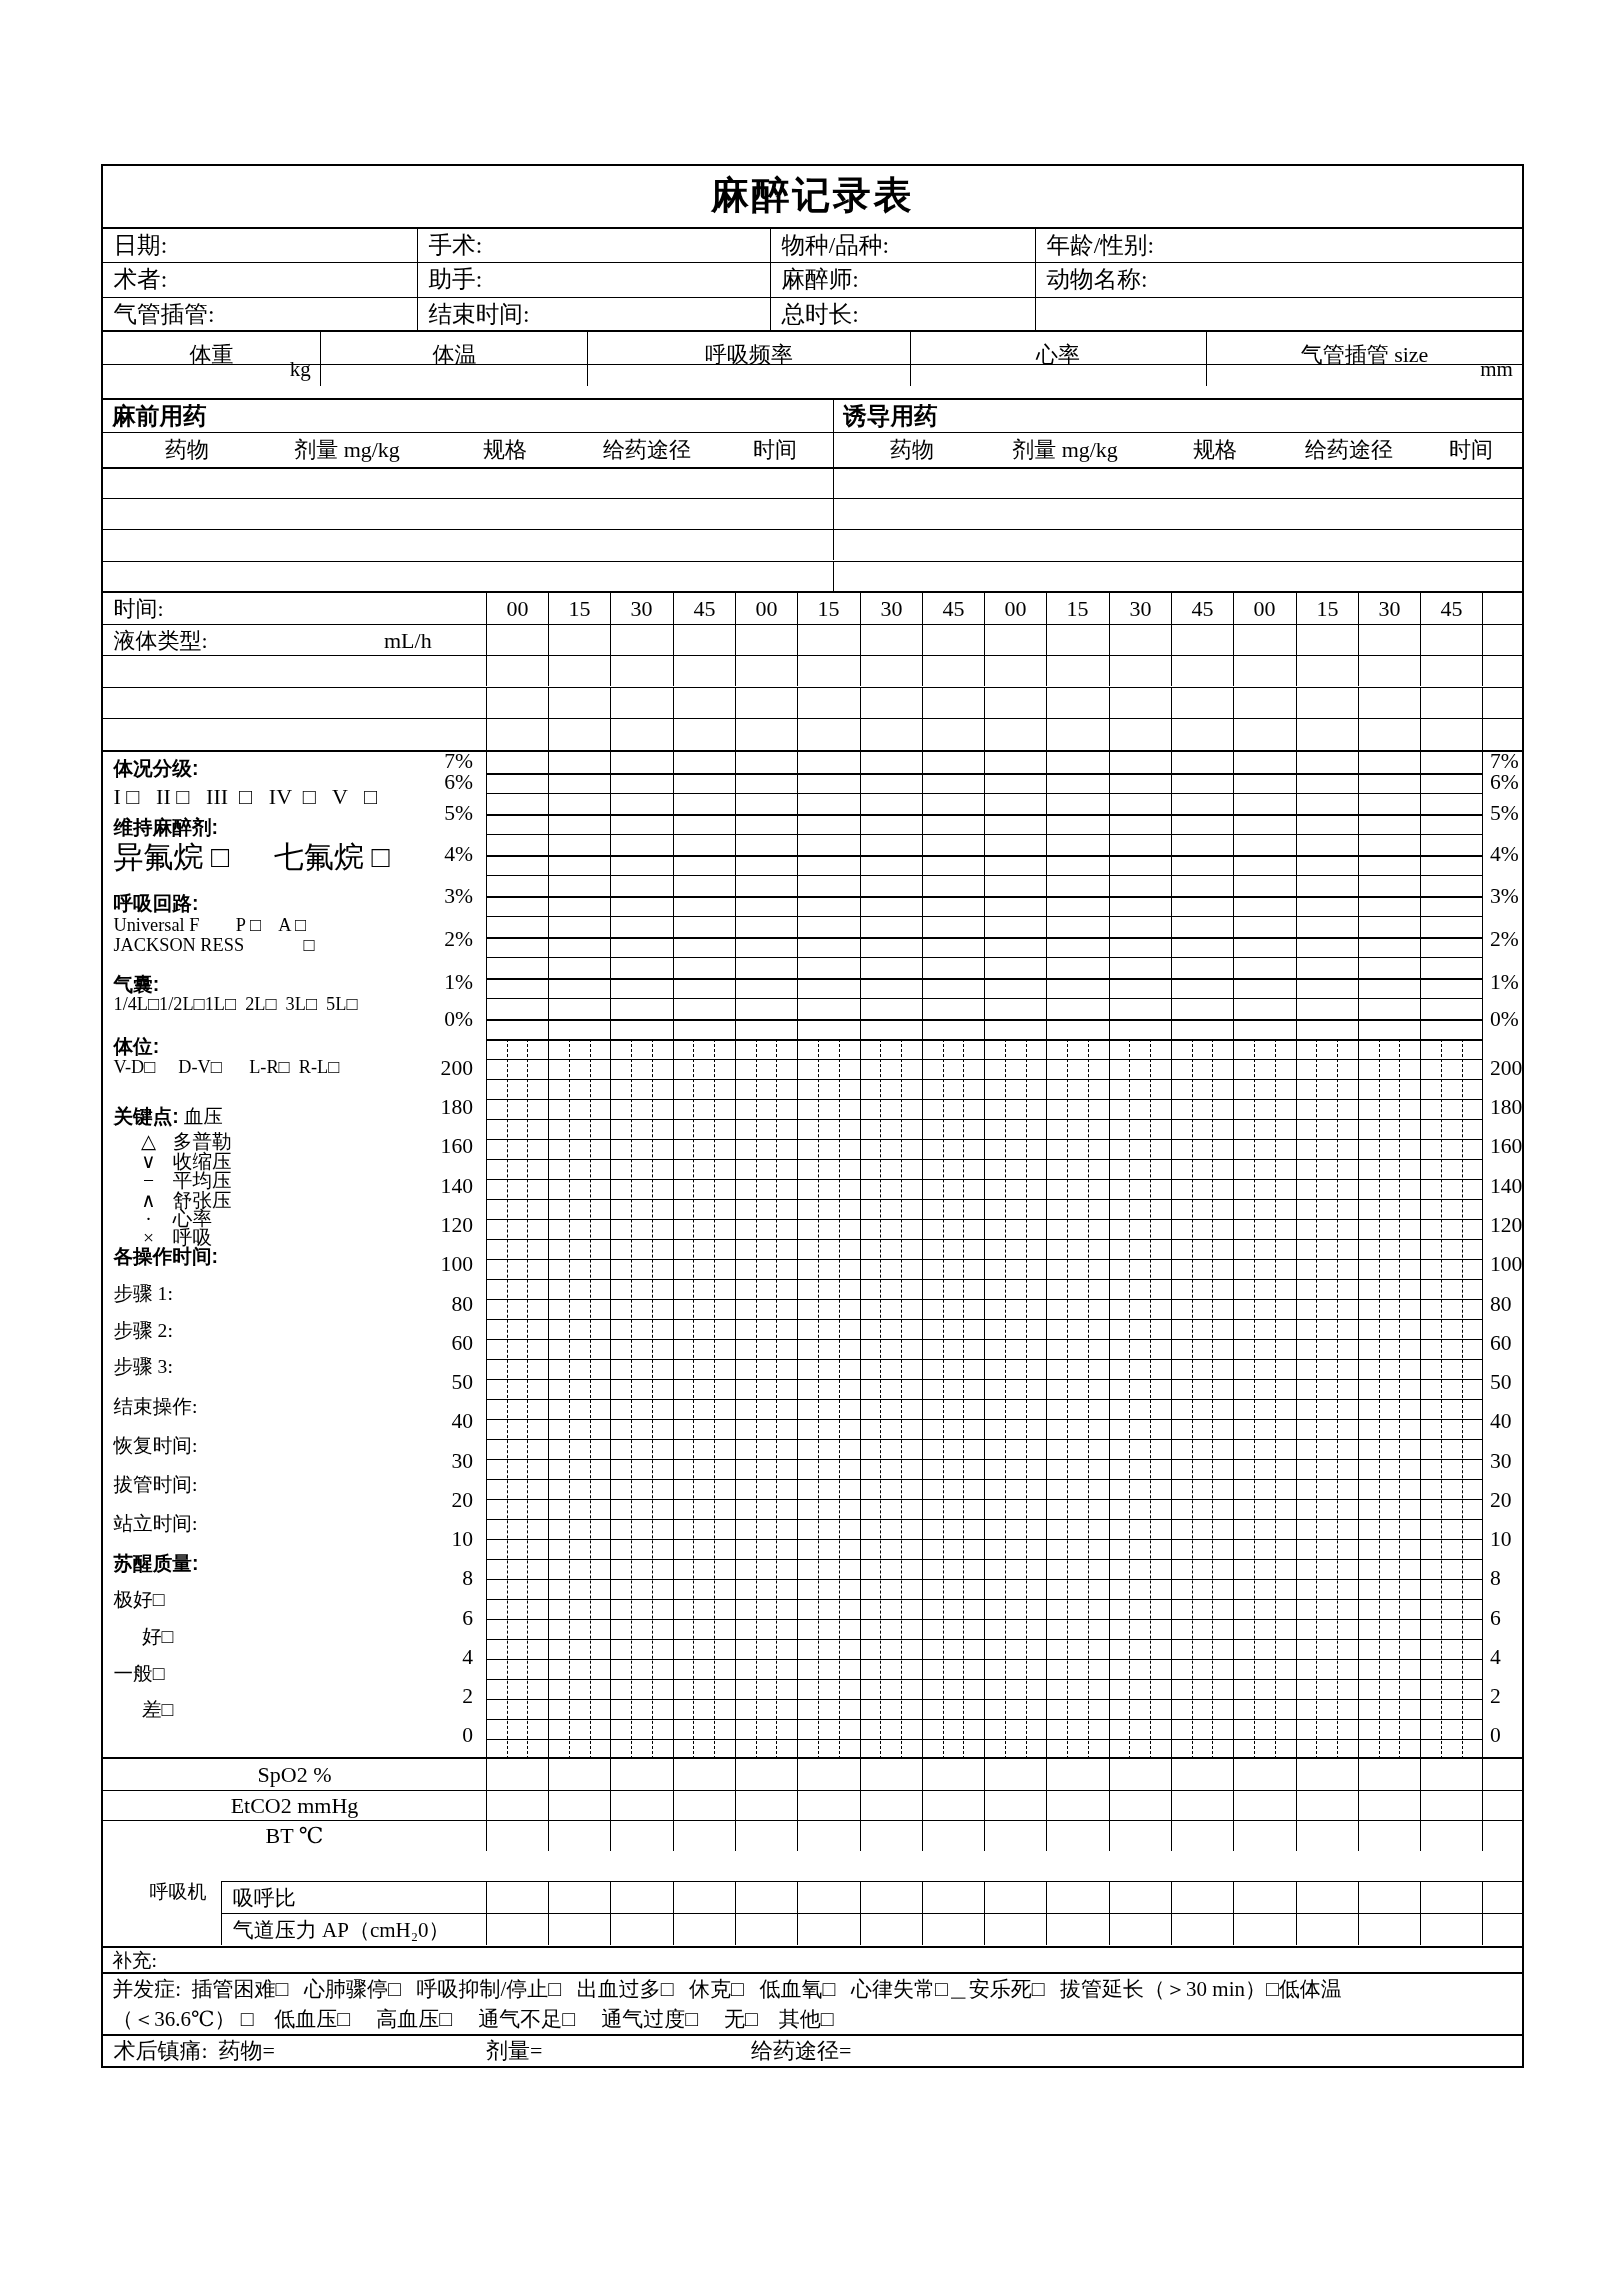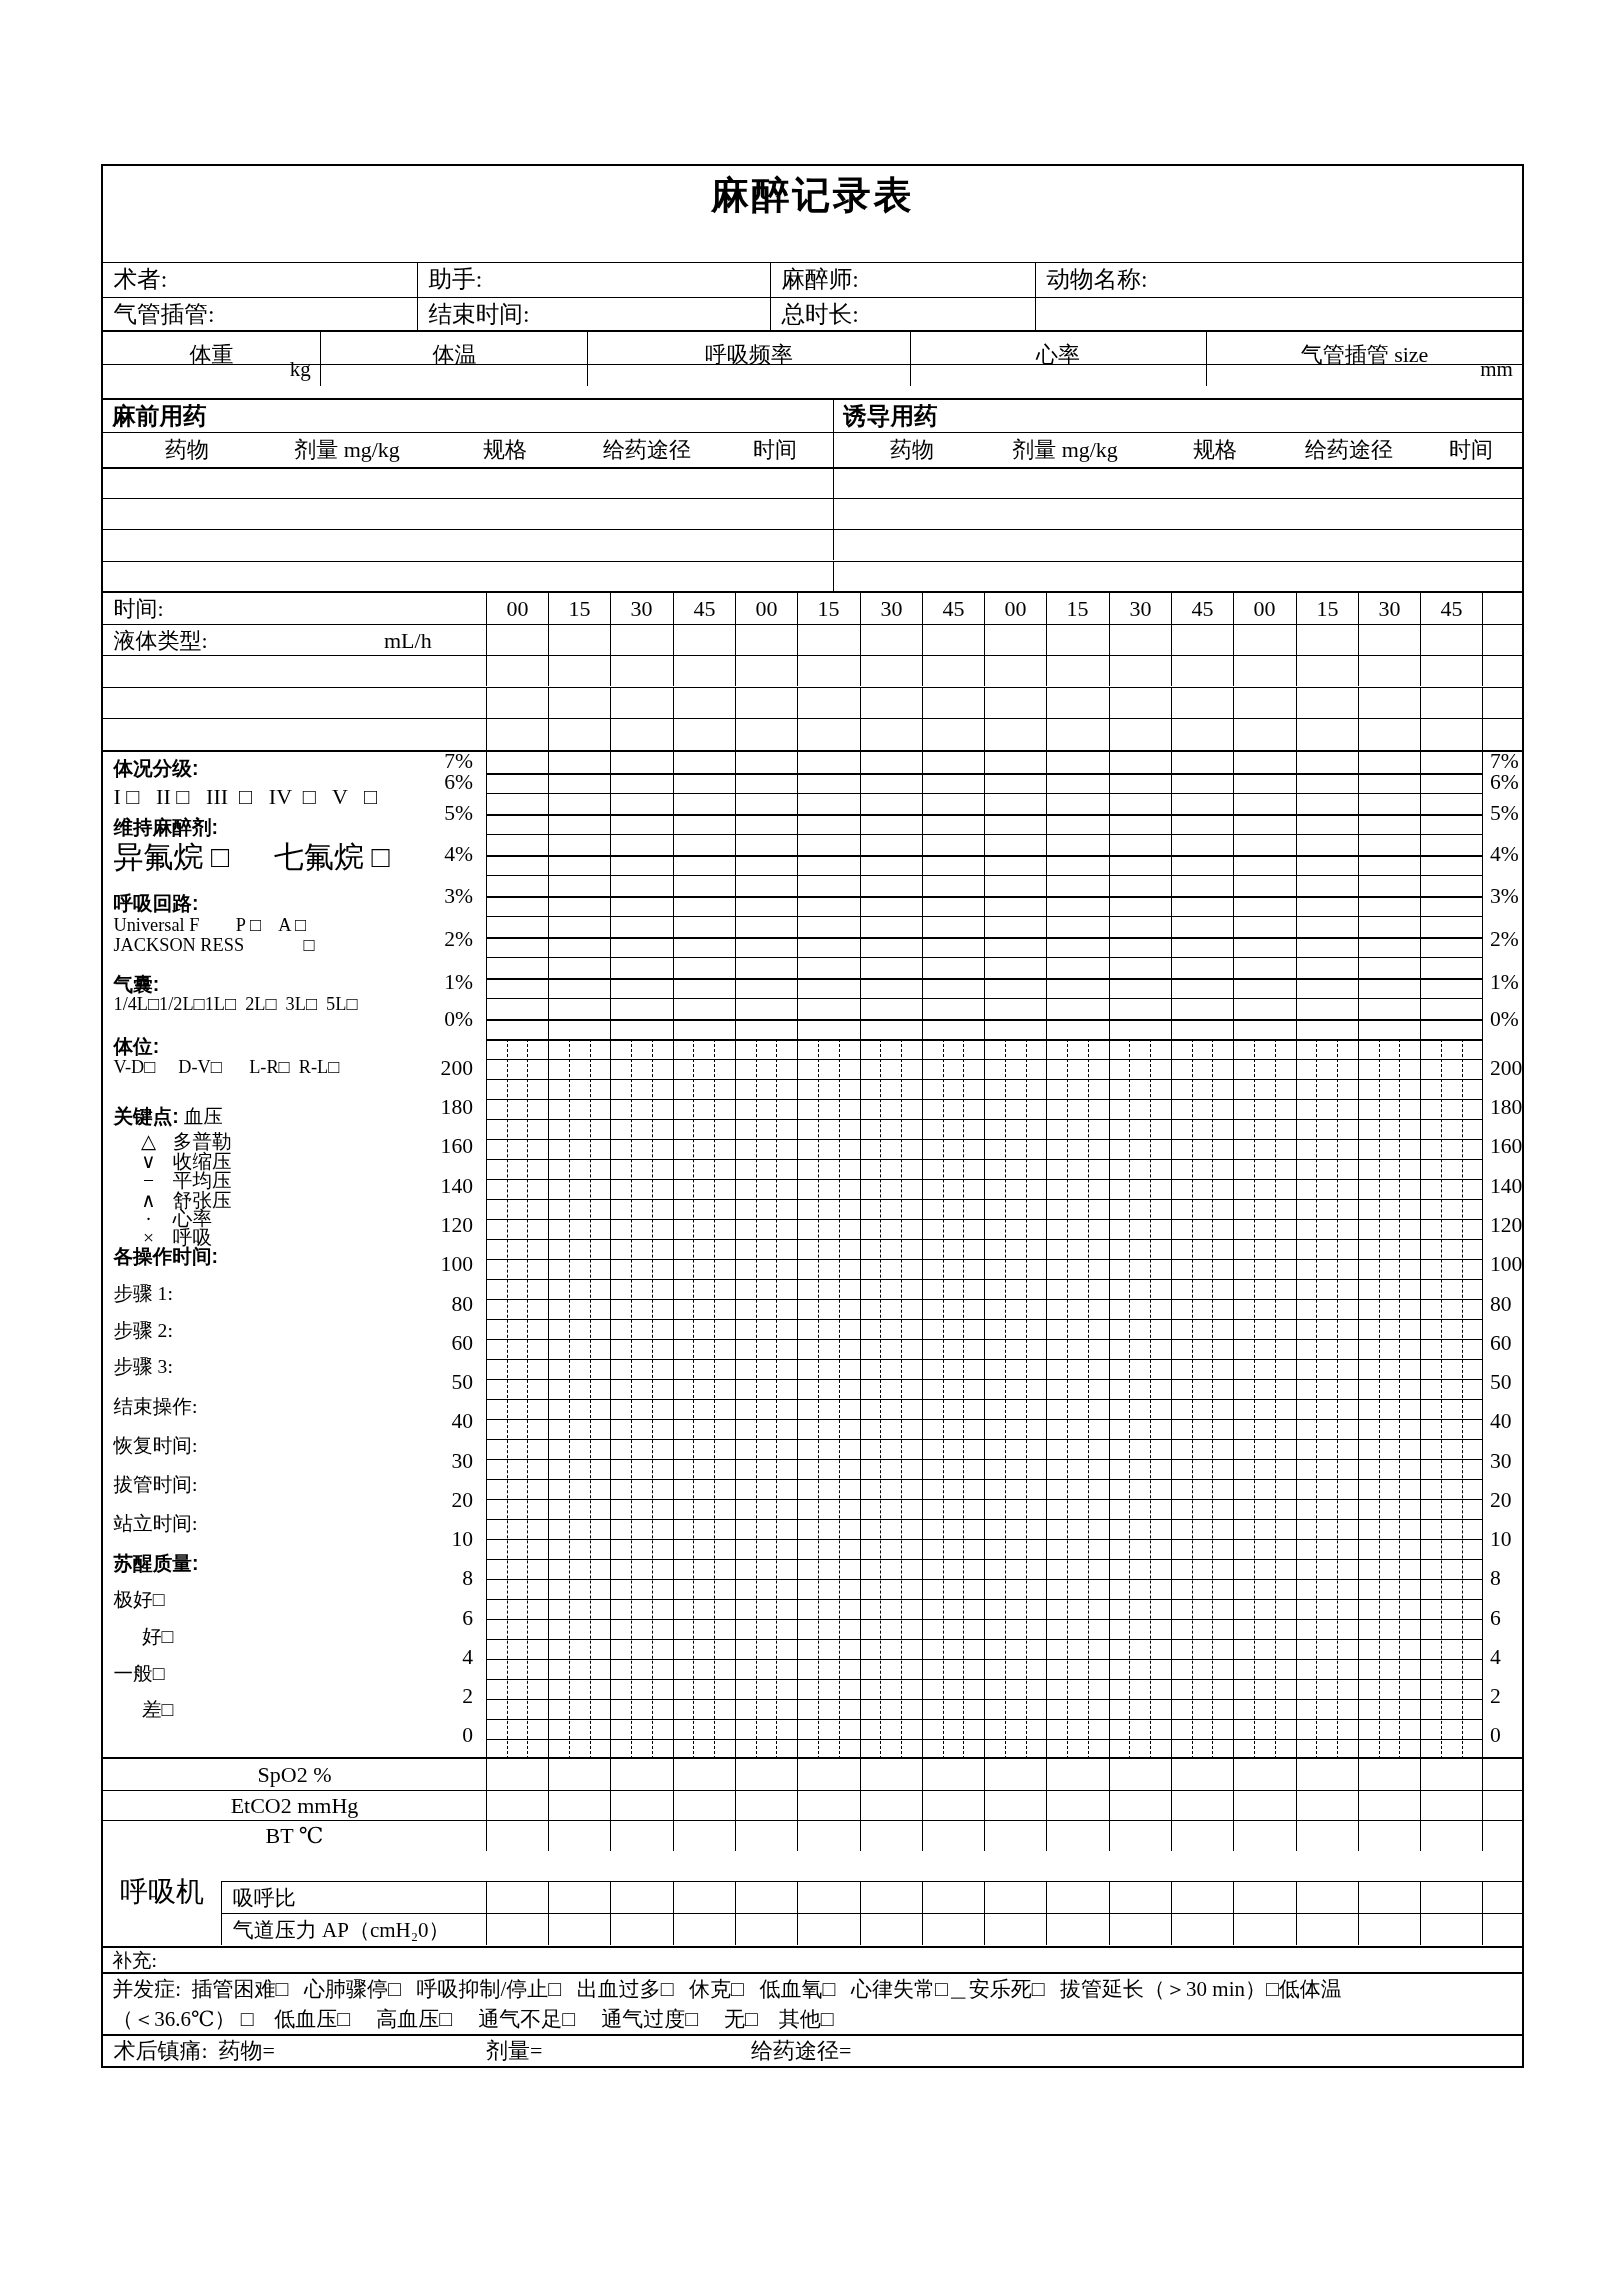--- a/index.html
+++ b/index.html
@@ -48,20 +48,26 @@
 </head>
 <body>
 
 <div class="page">
   <div class="form">
 
     <div class="band noline" style="top:0;height:61px;">
       <span class="title-txt">麻醉记录表</span>
     </div>
 
+    <div class="band" style="top:61px;height:35px;">
+      <div class="lab" style="position:absolute;left:0;width:314px;">日期:</div>
+      <div class="cell lab" style="left:314px;width:353px;">手术:</div>
+      <div class="cell lab" style="left:667px;width:264px;">物种/品种:</div>
+      <div class="cell lab" style="left:932px;right:0;">年龄/性别:</div>
+    </div>
     <div class="band thin" style="top:96px;height:35px;">
       <div class="lab" style="position:absolute;left:0;width:314px;">术者:</div>
       <div class="cell lab" style="left:314px;width:353px;">助手:</div>
       <div class="cell lab" style="left:667px;width:264px;">麻醉师:</div>
       <div class="cell lab" style="left:932px;right:0;">动物名称:</div>
     </div>
     <div class="band thin" style="top:131px;height:33px;">
       <div class="lab" style="position:absolute;left:0;width:314px;">气管插管:</div>
       <div class="cell lab" style="left:314px;width:353px;">结束时间:</div>
       <div class="cell lab" style="left:667px;width:264px;">总时长:</div>
@@ -507,21 +513,21 @@
         <div class="cell" style="left: 943px; width: 62px;"></div>
         <div class="cell" style="left: 1006px; width: 62px;"></div>
         <div class="cell" style="left: 1068px; width: 62px;"></div>
         <div class="cell" style="left: 1130px; width: 62px;"></div>
         <div class="cell" style="left: 1193px; width: 62px;"></div>
         <div class="cell" style="left: 1255px; width: 62px;"></div>
         <div class="cell" style="left: 1317px; width: 62px;"></div>
         <div class="cell" style="left: 1379px; right: 0px;"></div>
       </div>
 
-    <div style="position:absolute;left:0;top:1685px;width:118px;height:81px;display:flex;align-items:center;justify-content:center;font-size:28px;">呼吸机</div>
+    <div style="position:absolute;left:16px;top:1685px;width:118px;height:81px;display:flex;align-items:center;justify-content:center;font-size:19px;">呼吸机</div>
 
     <div class="band" style="top:1780px;height:26px;">
       <div class="supp-txt">补充:</div>
     </div>
 
     <div class="band" style="top:1806px;height:62px;">
       <div class="comp-txt">并发症:  插管困难□   心肺骤停□   呼吸抑制/停止□   出血过多□   休克□   低血氧□   心律失常□＿安乐死□   拔管延长（＞30 min）□低体温</div>
       <div class="comp-txt" style="padding-top:0;">（＜36.6℃） □    低血压□     高血压□     通气不足□     通气过度□     无□    其他□</div>
     </div>
 

